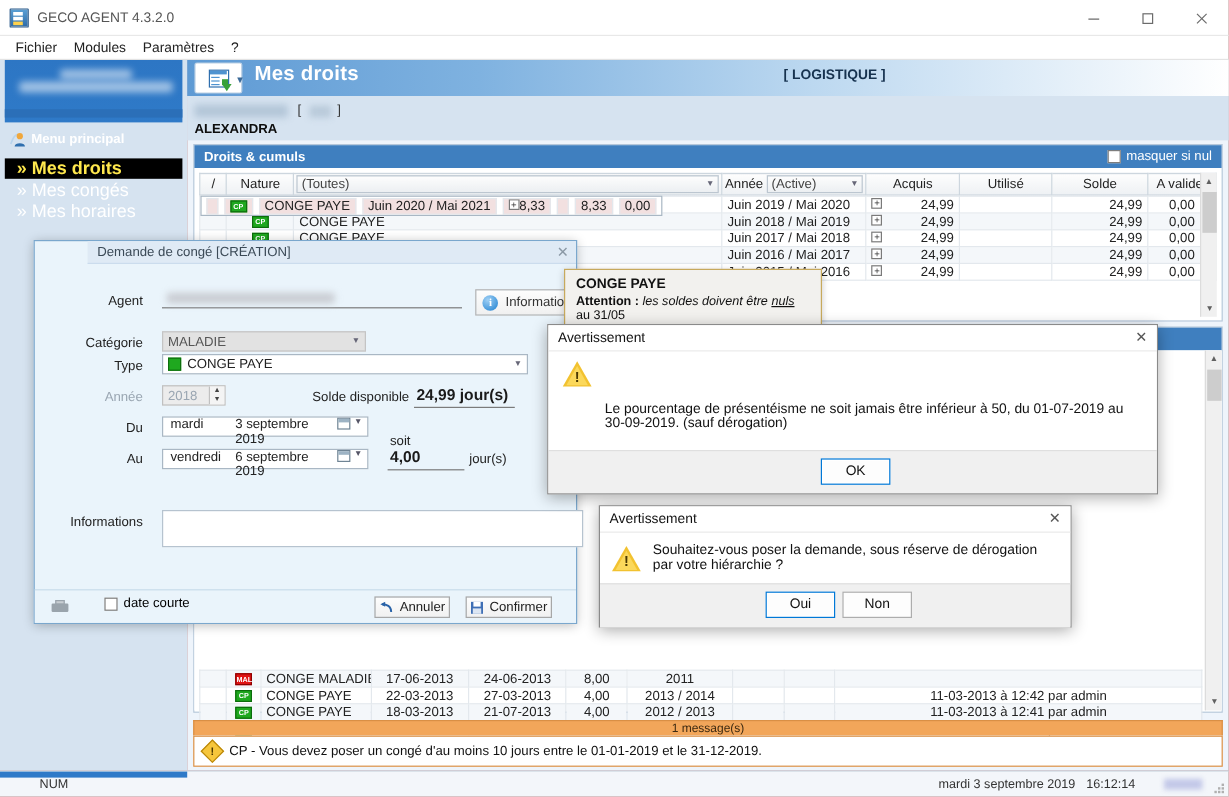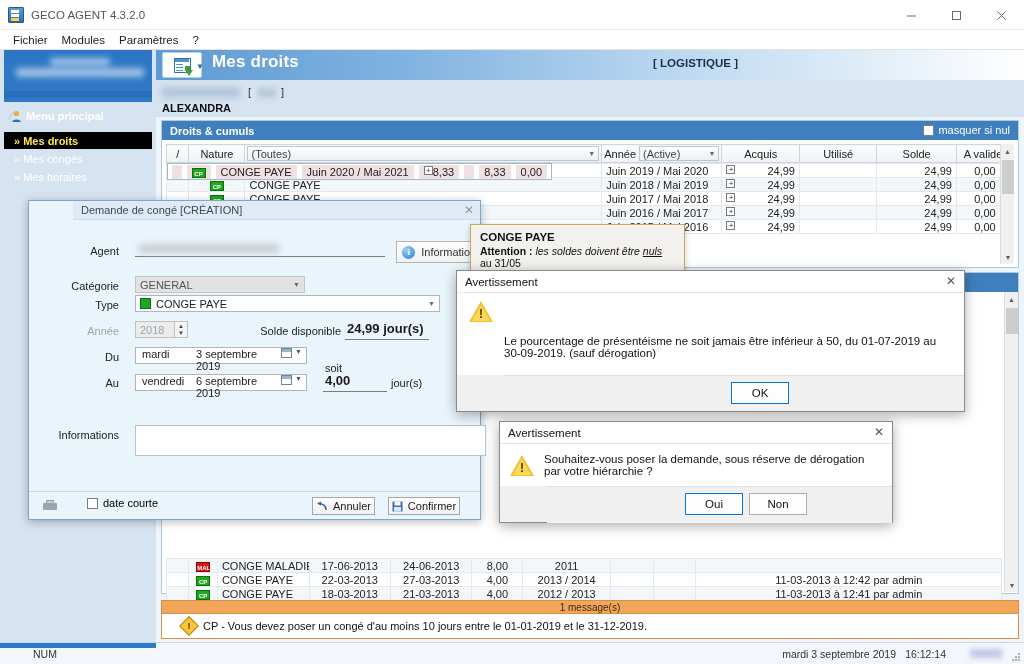--- a/index.html
+++ b/index.html
@@ -58,21 +58,21 @@
   .sb-logo .blur2 { left:12px; top:18px; width:128px; height:9px; }
   .sb-logo .bar { position:absolute; left:0; bottom:4px; width:148px; height:7px; background:#2b6fb8; }
 
   .sb-head {
     position:absolute; left:4px; top:57px; width:148px; height:18px;
     display:flex; align-items:center; color:#fff; font-weight:bold; font-size:11px;
   }
   .sb-head .pi { width:22px; display:flex; justify-content:center; }
   .sb-item {
     position:absolute; left:4px; width:148px; height:17px;
-    display:flex; align-items:center; padding-left:10px; color:#fff; font-size:11px;
+    display:flex; align-items:center; padding-left:10px; color:#fff; font-size:15px;
   }
   .sb-item.active { background:#000; color:#ffe84d; font-weight:bold; }
 
   
   .content { position:absolute; left:156px; top:50px; width:868px; height:592px; background:#eef4fb; }
 
   .page-head {
     position:absolute; left:0; top:0; width:868px; height:30px;
     background:linear-gradient(to right,#5e9ad4 0%, #7fb2e0 28%, #bcd8f0 60%, #ffffff 100%);
     display:flex; align-items:center;
@@ -148,21 +148,21 @@
 
   
   .msgbar { position:absolute; left:5px; width:858px; }
   .msg-hd {
     height:13px; background:#f2a65a; color:#3d2a12; font-size:10px;
     display:flex; align-items:center; justify-content:center;
     border:1px solid #d98f45; border-bottom:none;
   }
   .msg-body {
     height:26px; background:#fff; border:1px solid #d98f45;
-    display:flex; align-items:center; padding-left:20px; gap:7px; font-size:11px; color:#111;
+    display:flex; align-items:center; padding-left:8px; gap:7px; font-size:11px; color:#111;
   }
   .diamond {
     width:14px;height:14px; background:#f6c63c; border:1px solid #b8860b;
     transform:rotate(45deg); position:relative; flex:none;
   }
   .diamond::after{
     content:"!"; position:absolute; inset:0; transform:rotate(-45deg);
     display:flex; align-items:center; justify-content:center;
     font-size:9px; font-weight:bold; color:#4a3600;
   }
@@ -272,21 +272,21 @@
     border-left:12px solid transparent; border-right:12px solid transparent; border-bottom:21px solid #f2c230;
   }
   .warnico .tri2 {
     position:absolute; left:2.5px; top:5px; width:0;height:0;
     border-left:9.5px solid transparent; border-right:9.5px solid transparent; border-bottom:16px solid #fbd85b;
   }
   .warnico .bang {
     position:absolute; left:0; top:7px; width:24px; text-align:center;
     font-size:12px; font-weight:bold; color:#4a3800; font-family:"Liberation Sans", sans-serif;
   }
-  .mb-foot { background:#f0f0f0; border-top:1px solid #dfdfdf; position:relative;margin-left:47px; }
+  .mb-foot { background:#f0f0f0; border-top:1px solid #dfdfdf; position:relative; }
   .mbtn {
     position:absolute; height:22px; background:#fdfdfd; border:1px solid #adadad;
     display:flex; align-items:center; justify-content:center; font-size:11.5px; color:#111;
   }
   .mbtn.default { border:1px solid #0078d7; box-shadow:inset 0 0 0 1px #fff; }
 </style>
 </head>
 <body>
 
 <div id="app">
@@ -528,21 +528,21 @@
             <td class="ctr">2013 / 2014</td>
             <td></td>
                 <td></td>
             <td class="ctr">11-03-2013 à 12:42  par  admin</td>
           </tr>
           <tr class="alt">
             <td class="ctr"></td>
             <td class="ctr"><span class="cpbadge">CP</span></td>
             <td>CONGE PAYE</td>
             <td class="ctr">18-03-2013</td>
-            <td class="ctr">21-03-2013</td>
+            <td class="ctr">21-07-2013</td>
             <td class="ctr">4,00</td>
             <td class="ctr">2012 / 2013</td>
             <td></td>
                 <td></td>
             <td class="ctr">11-03-2013 à 12:41  par  admin</td>
           </tr>
           <tr>
             <td class="ctr"></td>
             <td class="ctr"><span class="cpbadge">CP</span></td>
             <td>CONGE PAYE</td>
@@ -611,21 +611,21 @@
     <div class="underline-input" style="left:106px; top:40px; width:250px;"></div>
     <div class="blurfield" style="left:110px; top:43px; width:140px; height:9px;"></div>
 
     <div class="infobtn" style="left:367px; top:40px; width:92px; height:22px;">
       <span class="icirc">i</span>
       <span>Informations</span>
     </div>
 
     <div class="fld-label" style="left:20px; top:79px; width:70px;">Catégorie</div>
     <div class="sel disabled" style="left:106px; top:75px; width:170px;">
-      <span>GENERAL</span>
+      <span>MALADIE</span>
       <span class="caret">▼</span>
     </div>
 
     <div class="fld-label" style="left:30px; top:98px; width:60px;">Type</div>
     <div class="sel" style="left:106px; top:94px; width:305px;">
       <span class="swatch"></span>
       <span>CONGE PAYE</span>
       <span class="caret">▼</span>
     </div>
 

